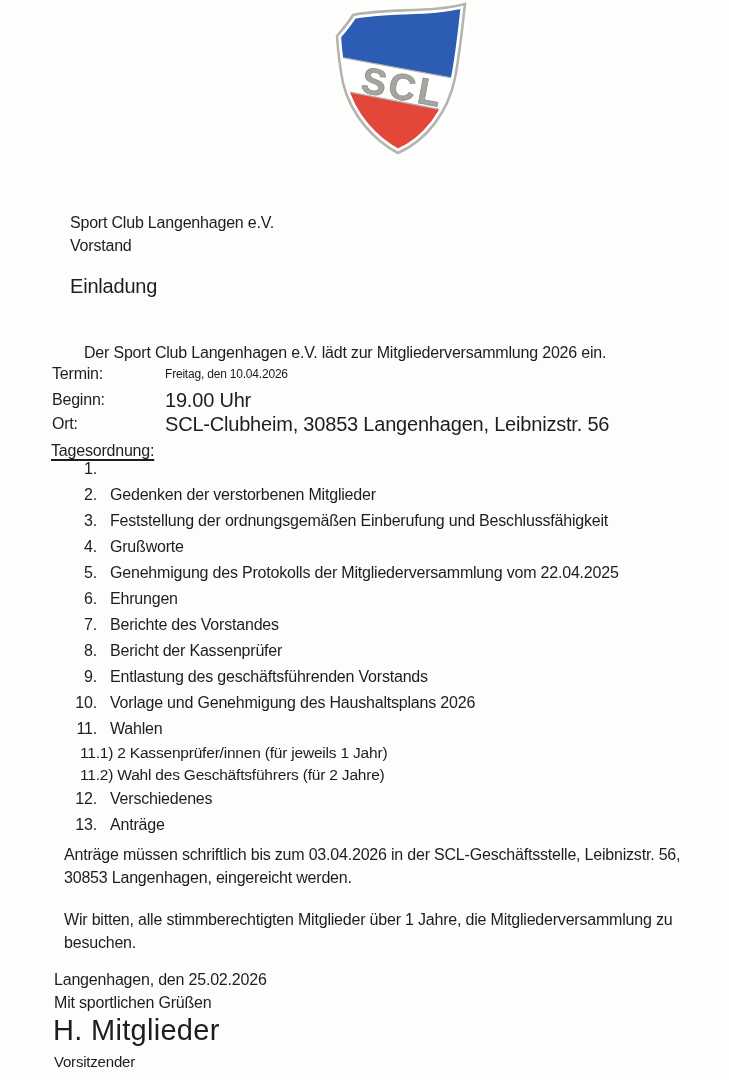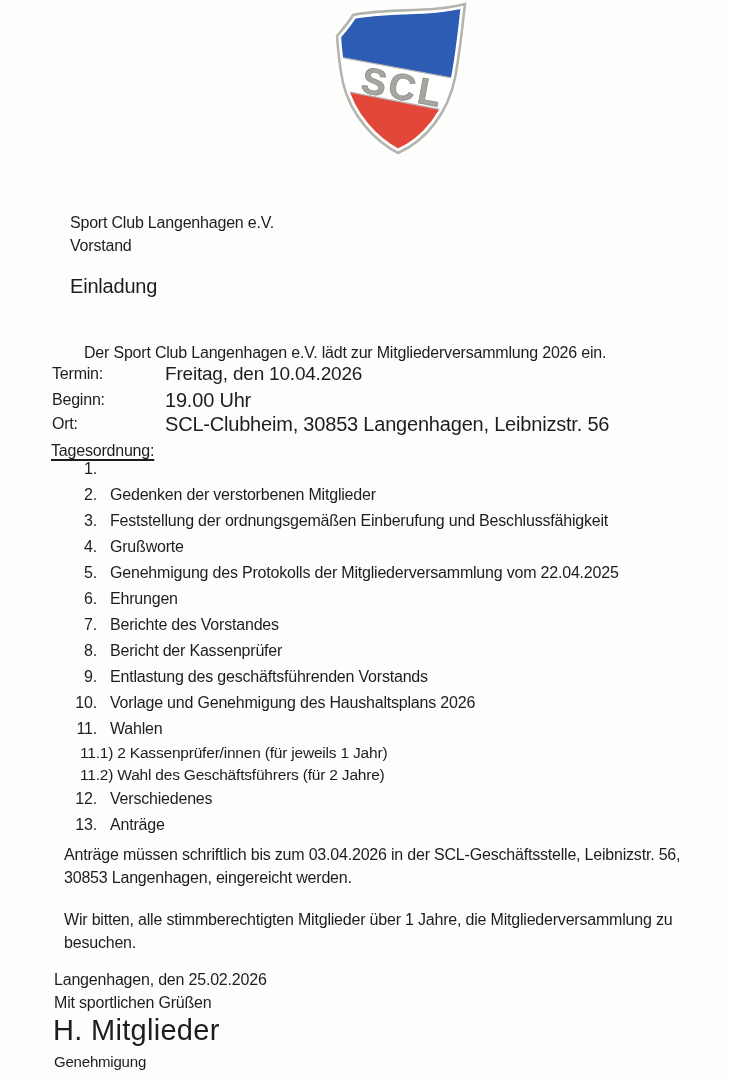--- a/index.html
+++ b/index.html
@@ -13,21 +13,21 @@
     letter-spacing:-0.2px;
   }
   .abs{position:absolute;}
   .centerband{left:70px;width:660px;text-align:left;}
   .org{top:212px;font-size:16px;line-height:22px;}
   .dept{top:235px;font-size:16px;line-height:22px;}
   .title{top:275px;font-size:20px;line-height:22px;}
   .intro{left:72px;top:342px;font-size:16px;line-height:22px;margin-left:12px;}
   .detail-label{font-size:16px;line-height:22px;left:52px;}
   .detail-value{font-size:20px;line-height:22px;left:165px;}
-  .detail-value.big{font-size:19px;}
+  .detail-value.big{font-size:12px;}
   .row1{top:363px;} .row2{top:389px;} .row3{top:413px;}
   .agenda-heading{
     left:51px;top:440px;font-size:16px;line-height:22px;
     text-decoration:underline;text-underline-offset:3px;text-decoration-thickness:1.5px;
   }
   .agenda{left:0;top:456px;width:729px;}
   .agenda-item{display:flex;line-height:26px;font-size:16px;}
   .agenda-num{flex:0 0 97px;text-align:right;}
   .agenda-text{margin-left:13px;}
   .agenda-sub{margin-left:80px;line-height:22px;font-size:15.5px;}
@@ -139,13 +139,13 @@
   <div>30853 Langenhagen, eingereicht werden.</div>
 </div>
 <div class="abs para para2">
   <div>Wir bitten, alle stimmberechtigten Mitglieder über 1 Jahre, die Mitgliederversammlung zu</div>
   <div>besuchen.</div>
 </div>
 
 <div class="abs place-date">Langenhagen, den 25.02.2026</div>
 <div class="abs greeting">Mit sportlichen Grüßen</div>
 <div class="abs signature">H. Mitglieder</div>
-<div class="abs role">Genehmigung</div>
+<div class="abs role">Vorsitzender</div>
 
 </body></html>

